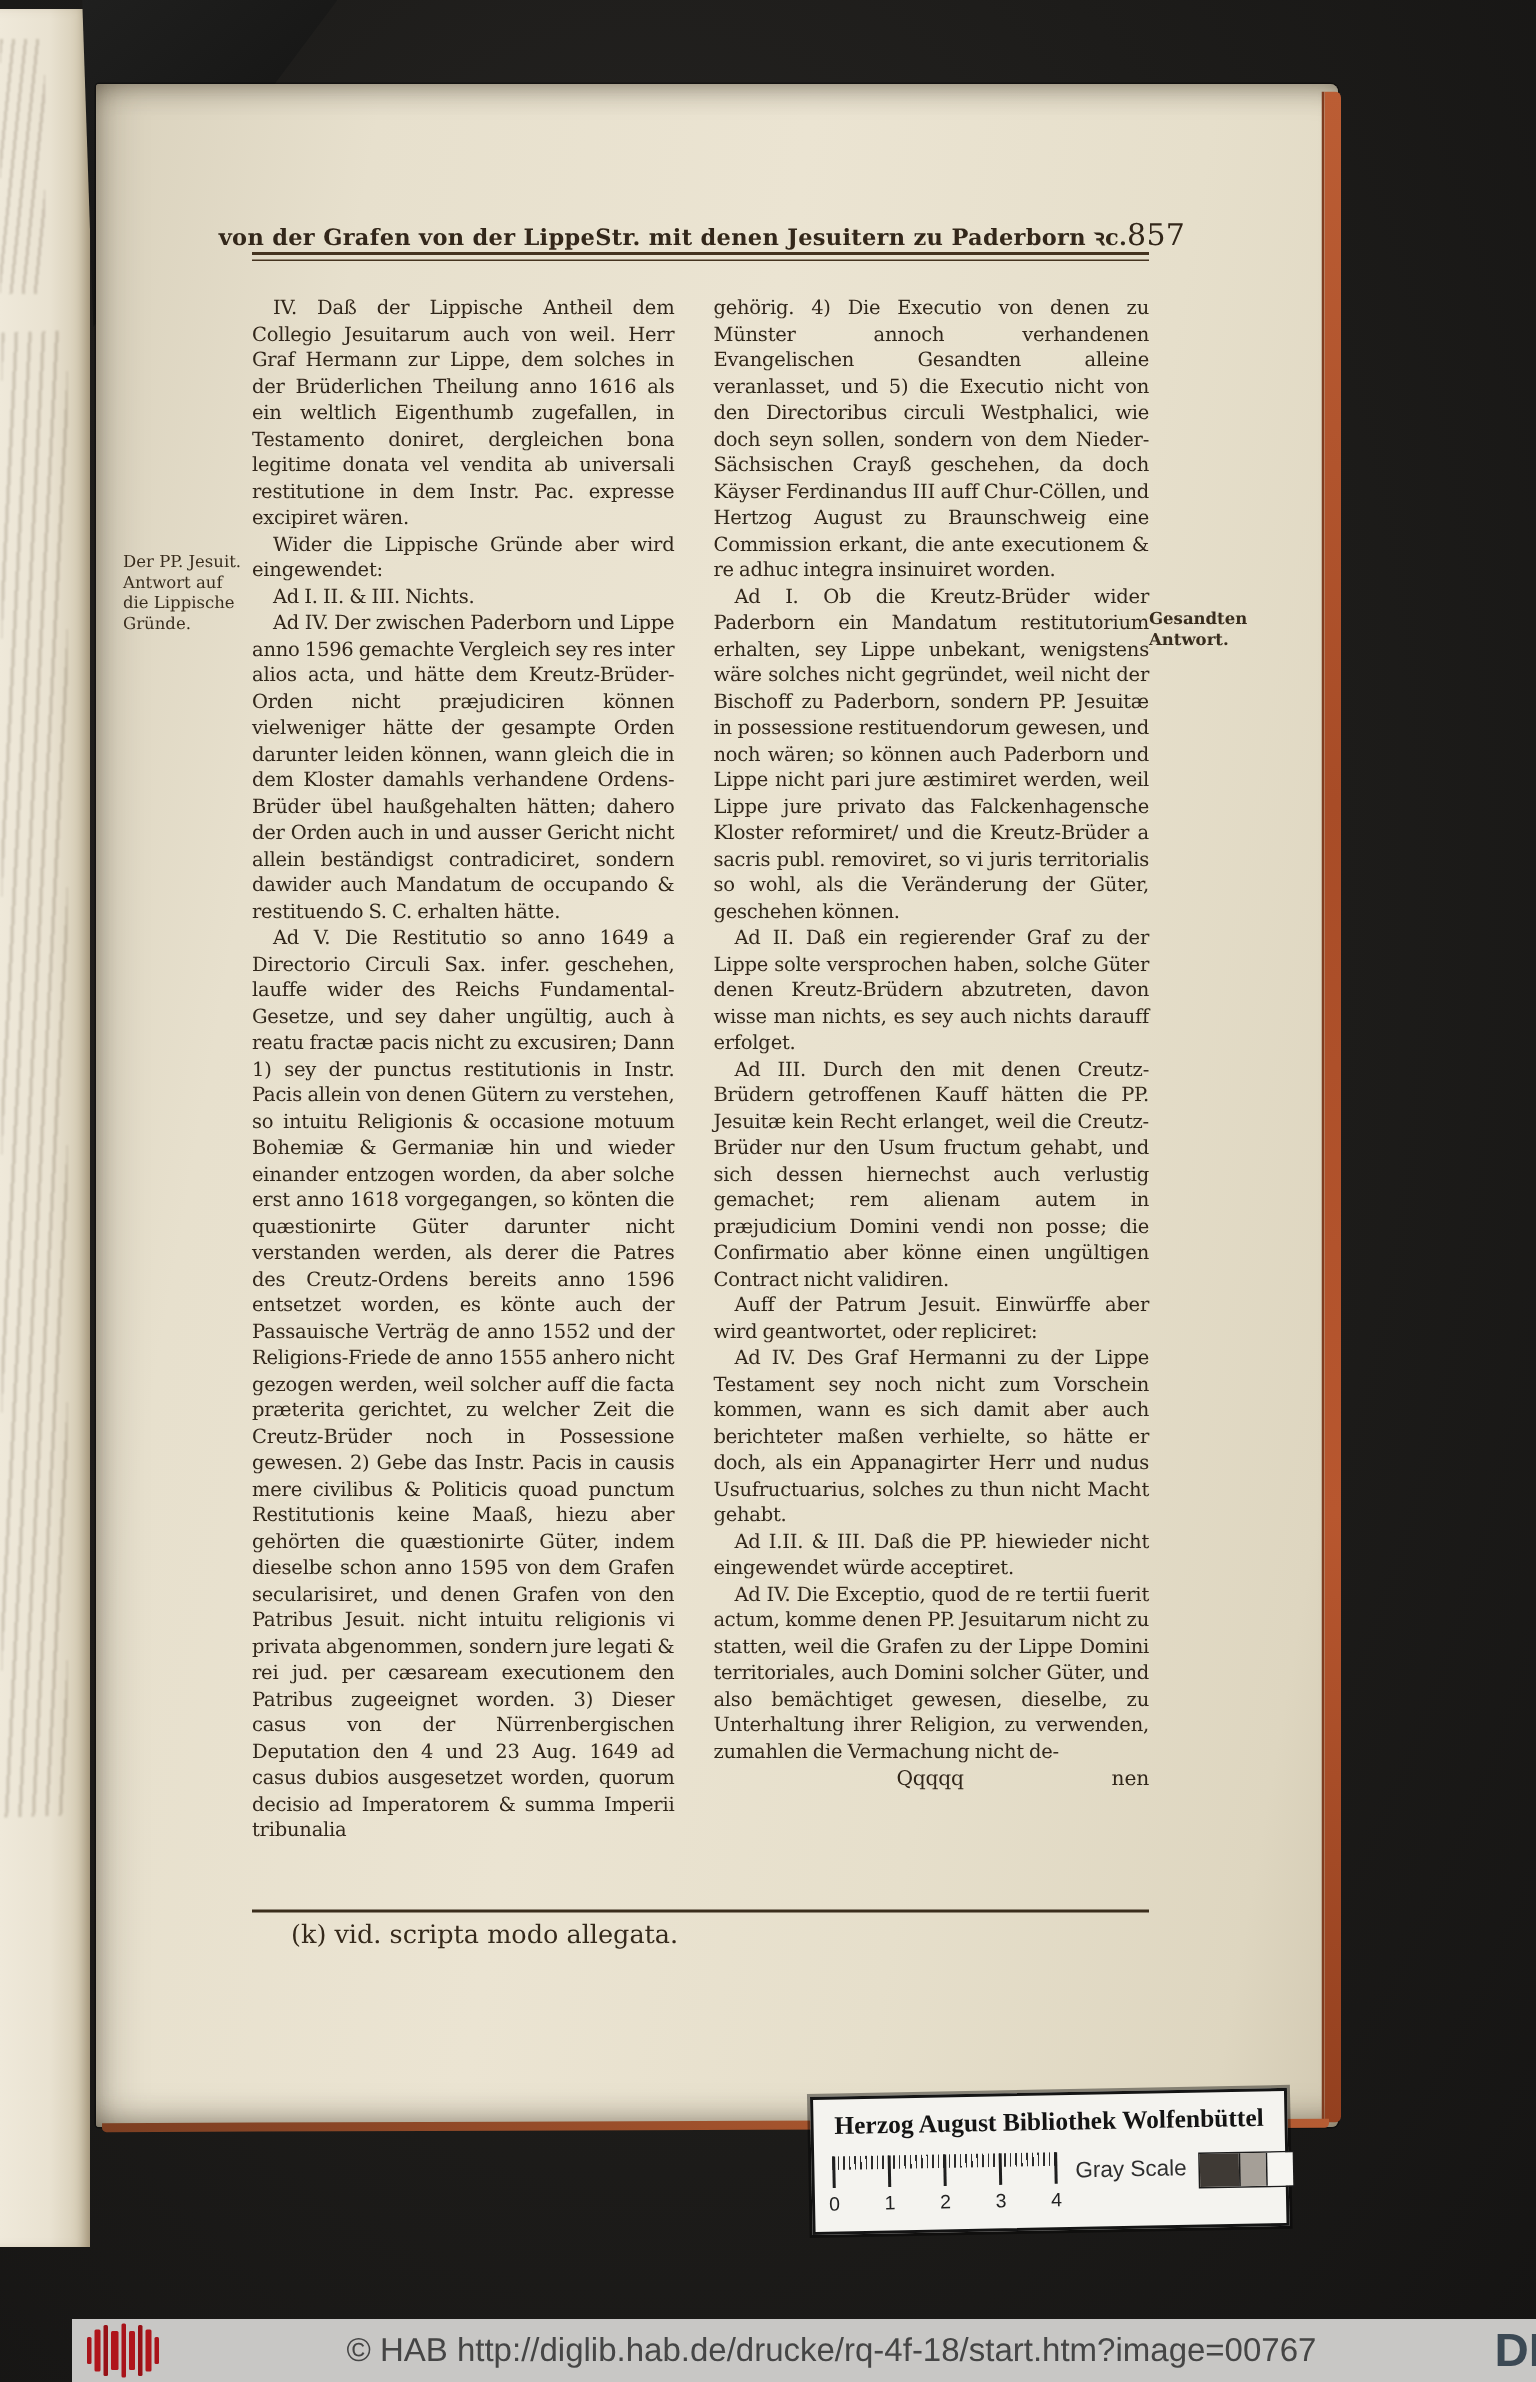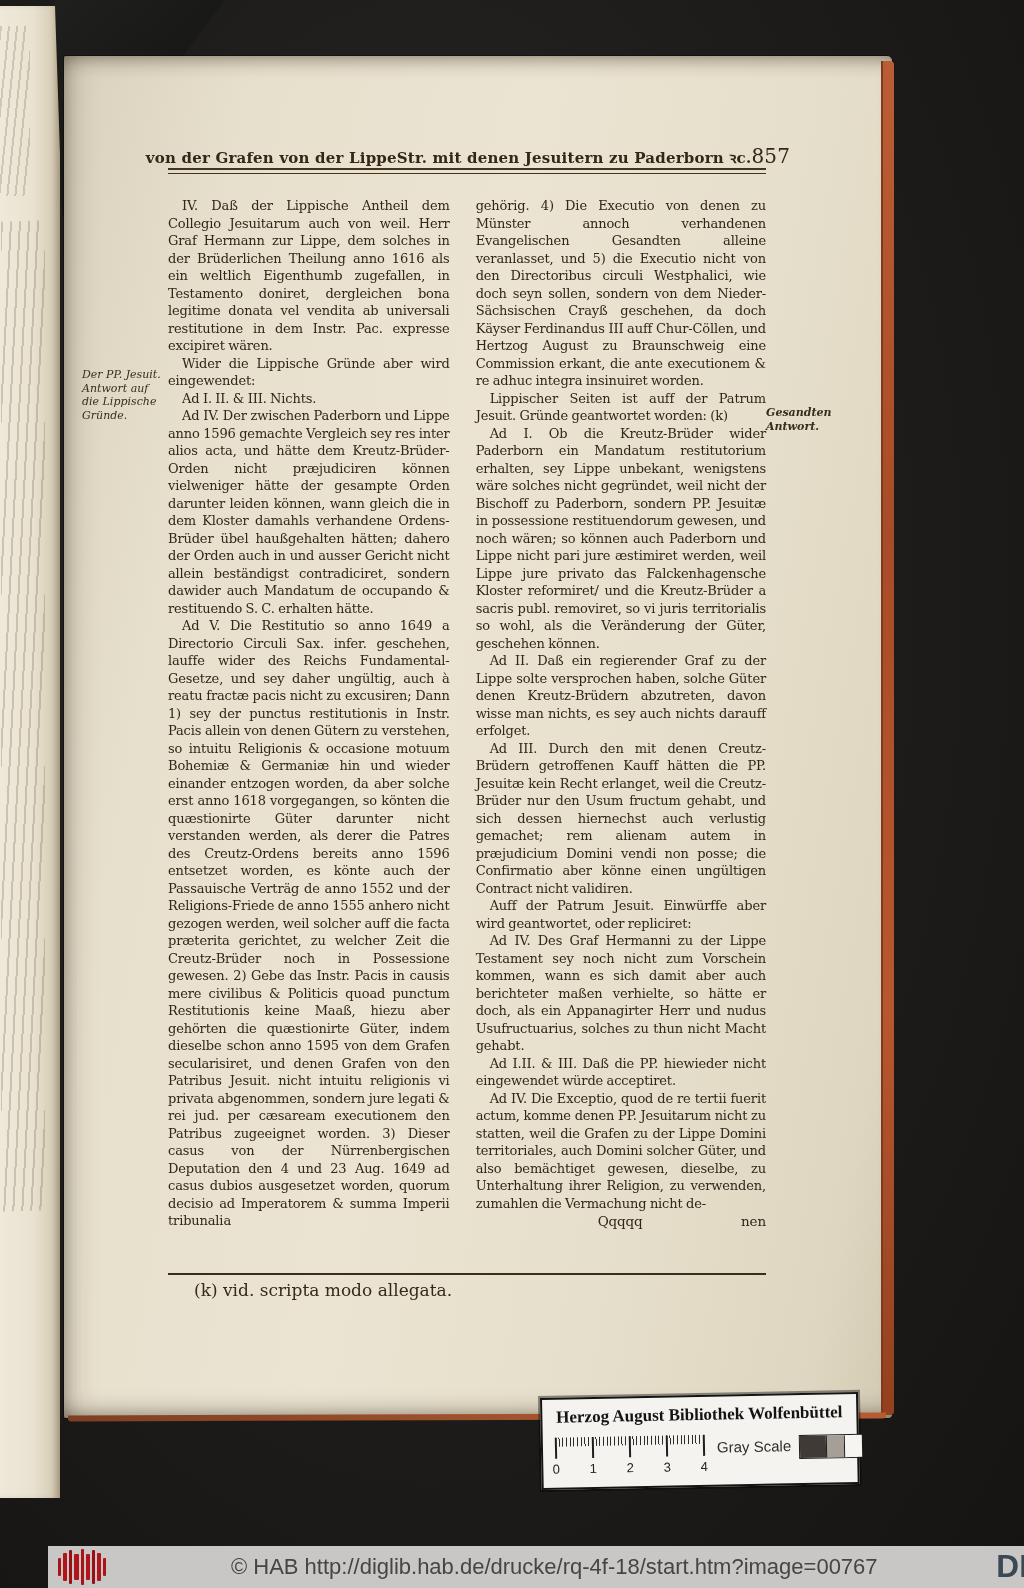--- a/index.html
+++ b/index.html
@@ -40,21 +40,21 @@
   .head-rule{position:absolute;left:104px;top:112px;width:598px;height:3px;
         border-top:2px solid #443push520;border-top:2px solid #44331f;border-bottom:1px solid #44331f;}
   .cols{position:absolute;left:104px;top:122px;width:598px;display:flex;gap:26px;margin-top:19px;}
   .col{font-size:13px;line-height:17.5px;letter-spacing:-.15px;word-spacing:-.5px;}
   .colL{width:290px;}
   .colR{width:299px;}
   .para{margin:0;text-align:justify;}
   .ind{text-indent:14px;}
   .sigrow{display:flex;justify-content:space-between;padding-left:122px;margin-top:1px;
         font-size:13.5px;}
-  .note{position:absolute;font-size:11px;line-height:13.5px;color:#382c1d;font-style:italic;}
+  .note{position:absolute;font-size:11px;line-height:13.5px;color:#382c1d;}
   .note-left{left:18px;top:312px;width:84px;}
   .note-right{left:702px;top:350px;width:96px;font-weight:700;}
   .bottom-rule{position:absolute;left:104px;top:1217px;width:598px;height:2px;background:#3a2d1c;}
   .footnote{position:absolute;left:130px;top:1224px;font-size:17px;color:#35291b;}
   
   .label-card{position:absolute;left:540px;top:1398px;width:318px;height:92px;
         background:#f4f3ef;border:2px solid #141414;box-sizing:border-box;
         transform:rotate(-1.1deg);transform-origin:left top;
         font-family:"Liberation Serif","DejaVu Serif",serif;
         box-shadow:0 0 0 2px rgba(0,0,0,.4);}
@@ -109,21 +109,20 @@
     <div class="cols">
       <div class="col colL">
         <p class="para ind">IV. Daß der Lippische Antheil dem Collegio Jesuitarum auch von weil. Herr Graf Hermann zur Lippe, dem solches in der Brüderlichen Theilung anno 1616 als ein weltlich Eigenthumb zugefallen, in Testamento doniret, dergleichen bona legitime donata vel vendita ab universali restitutione in dem Instr. Pac. expresse excipiret wären.</p>
         <p class="para ind">Wider die Lippische Gründe aber wird eingewendet:</p>
         <p class="para ind">Ad I. II. &amp; III. Nichts.</p>
         <p class="para ind">Ad IV. Der zwischen Paderborn und Lippe anno 1596 gemachte Vergleich sey res inter alios acta, und hätte dem Kreutz-Brüder-Orden nicht præjudiciren können vielweniger hätte der gesampte Orden darunter leiden können, wann gleich die in dem Kloster damahls verhandene Ordens-Brüder übel haußgehalten hätten; dahero der Orden auch in und ausser Gericht nicht allein beständigst contradiciret, sondern dawider auch Mandatum de occupando &amp; restituendo S. C. erhalten hätte.</p>
         <p class="para ind">Ad V. Die Restitutio so anno 1649 a Directorio Circuli Sax. infer. geschehen, lauffe wider des Reichs Fundamental-Gesetze, und sey daher ungültig, auch à reatu fractæ pacis nicht zu excusiren; Dann 1) sey der punctus restitutionis in Instr. Pacis allein von denen Gütern zu verstehen, so intuitu Religionis &amp; occasione motuum Bohemiæ &amp; Germaniæ hin und wieder einander entzogen worden, da aber solche erst anno 1618 vorgegangen, so könten die quæstionirte Güter darunter nicht verstanden werden, als derer die Patres des Creutz-Ordens bereits anno 1596 entsetzet worden, es könte auch der Passauische Verträg de anno 1552 und der Religions-Friede de anno 1555 anhero nicht gezogen werden, weil solcher auff die facta præterita gerichtet, zu welcher Zeit die Creutz-Brüder noch in Possessione gewesen. 2) Gebe das Instr. Pacis in causis mere civilibus &amp; Politicis quoad punctum Restitutionis keine Maaß, hiezu aber gehörten die quæstionirte Güter, indem dieselbe schon anno 1595 von dem Grafen secularisiret, und denen Grafen von den Patribus Jesuit. nicht intuitu religionis vi privata abgenommen, sondern jure legati &amp; rei jud. per cæsaream executionem den Patribus zugeeignet worden. 3) Dieser casus von der Nürrenbergischen Deputation den 4 und 23 Aug. 1649 ad casus dubios ausgesetzet worden, quorum decisio ad Imperatorem &amp; summa Imperii tribunalia</p>
       </div>
       <div class="col colR">
         <p class="para">gehörig. 4) Die Executio von denen zu Münster annoch verhandenen Evangelischen Gesandten alleine veranlasset, und 5) die Executio nicht von den Directoribus circuli Westphalici, wie doch seyn sollen, sondern von dem Nieder-Sächsischen Crayß geschehen, da doch Käyser Ferdinandus III auff Chur-Cöllen, und Hertzog August zu Braunschweig eine Commission erkant, die ante executionem &amp; re adhuc integra insinuiret worden.</p>
-        <p class="para ind">Lippischer Seiten ist auff der Patrum Jesuit. Gründe geantwortet worden: (k)</p>
         <p class="para ind">Ad I. Ob die Kreutz-Brüder wider Paderborn ein Mandatum restitutorium erhalten, sey Lippe unbekant, wenigstens wäre solches nicht gegründet, weil nicht der Bischoff zu Paderborn, sondern PP. Jesuitæ in possessione restituendorum gewesen, und noch wären; so können auch Paderborn und Lippe nicht pari jure æstimiret werden, weil Lippe jure privato das Falckenhagensche Kloster reformiret/ und die Kreutz-Brüder a sacris publ. removiret, so vi juris territorialis so wohl, als die Veränderung der Güter, geschehen können.</p>
         <p class="para ind">Ad II. Daß ein regierender Graf zu der Lippe solte versprochen haben, solche Güter denen Kreutz-Brüdern abzutreten, davon wisse man nichts, es sey auch nichts darauff erfolget.</p>
         <p class="para ind">Ad III. Durch den mit denen Creutz-Brüdern getroffenen Kauff hätten die PP. Jesuitæ kein Recht erlanget, weil die Creutz-Brüder nur den Usum fructum gehabt, und sich dessen hiernechst auch verlustig gemachet; rem alienam autem in præjudicium Domini vendi non posse; die Confirmatio aber könne einen ungültigen Contract nicht validiren.</p>
         <p class="para ind">Auff der Patrum Jesuit. Einwürffe aber wird geantwortet, oder repliciret:</p>
         <p class="para ind">Ad IV. Des Graf Hermanni zu der Lippe Testament sey noch nicht zum Vorschein kommen, wann es sich damit aber auch berichteter maßen verhielte, so hätte er doch, als ein Appanagirter Herr und nudus Usufructuarius, solches zu thun nicht Macht gehabt.</p>
         <p class="para ind">Ad I.II. &amp; III. Daß die PP. hiewieder nicht eingewendet würde acceptiret.</p>
         <p class="para ind">Ad IV. Die Exceptio, quod de re tertii fuerit actum, komme denen PP. Jesuitarum nicht zu statten, weil die Grafen zu der Lippe Domini territoriales, auch Domini solcher Güter, und also bemächtiget gewesen, dieselbe, zu Unterhaltung ihrer Religion, zu verwenden, zumahlen die Vermachung nicht de-</p>
         <div class="sigrow">
           <span class="sig">Qqqqq</span>
           <span class="catch">nen</span>

